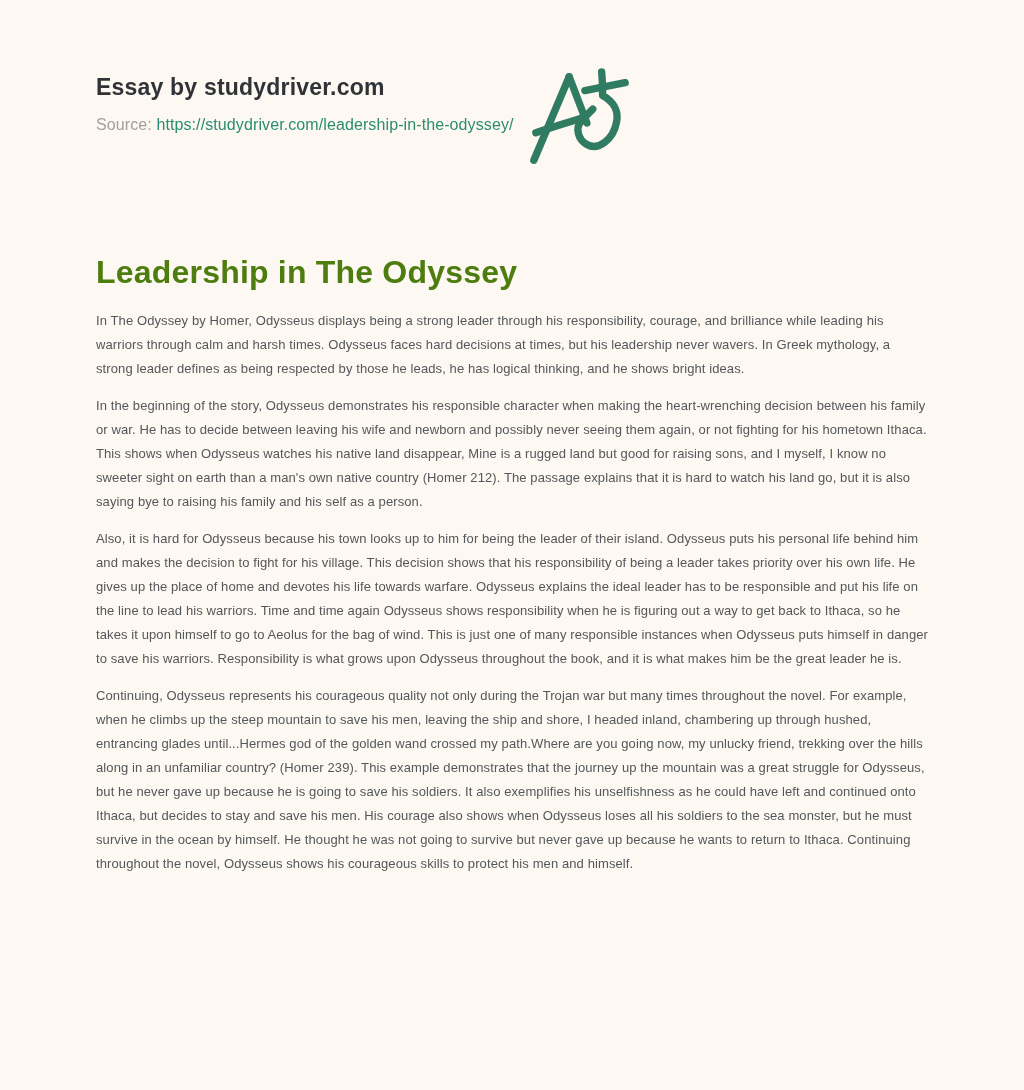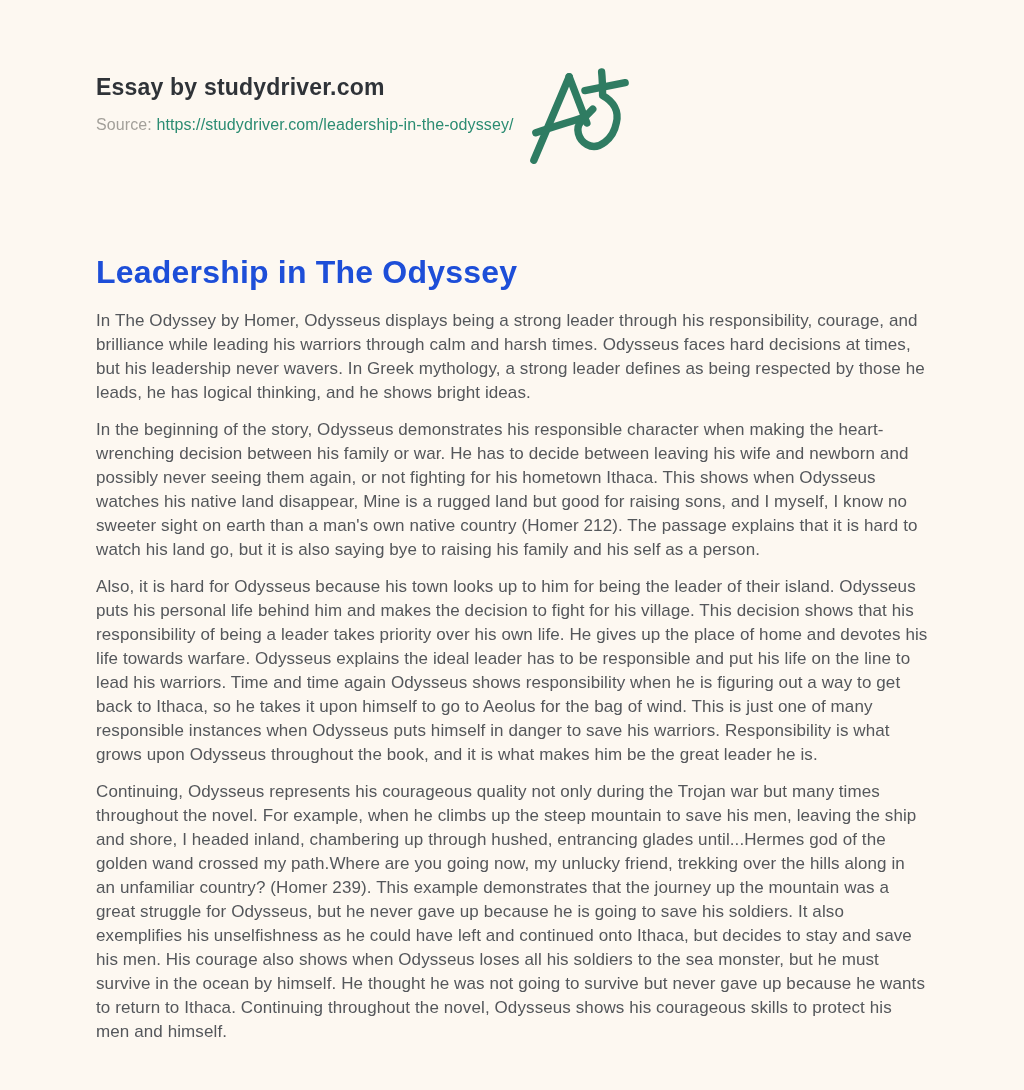--- a/index.html
+++ b/index.html
@@ -54,26 +54,26 @@
     flex-shrink: 0;
   }
   .logo svg {
     width: 100%;
     height: 100%;
   }
   .essay-title {
     margin: 78px 0 18px 0;
     font-size: 32px;
     font-weight: 700;
-    color: #1d4ed8;
+    color: #4d7c0f;
     letter-spacing: 0.2px;
   }
   .essay-body p {
     margin: 0 0 13px 0;
-    font-size: 17px;
+    font-size: 13px;
     line-height: 24px;
     color: #54575B;
     letter-spacing: 0.1px;
   }
 </style>
 </head>
 <body>
 
 <div class="page">
 

